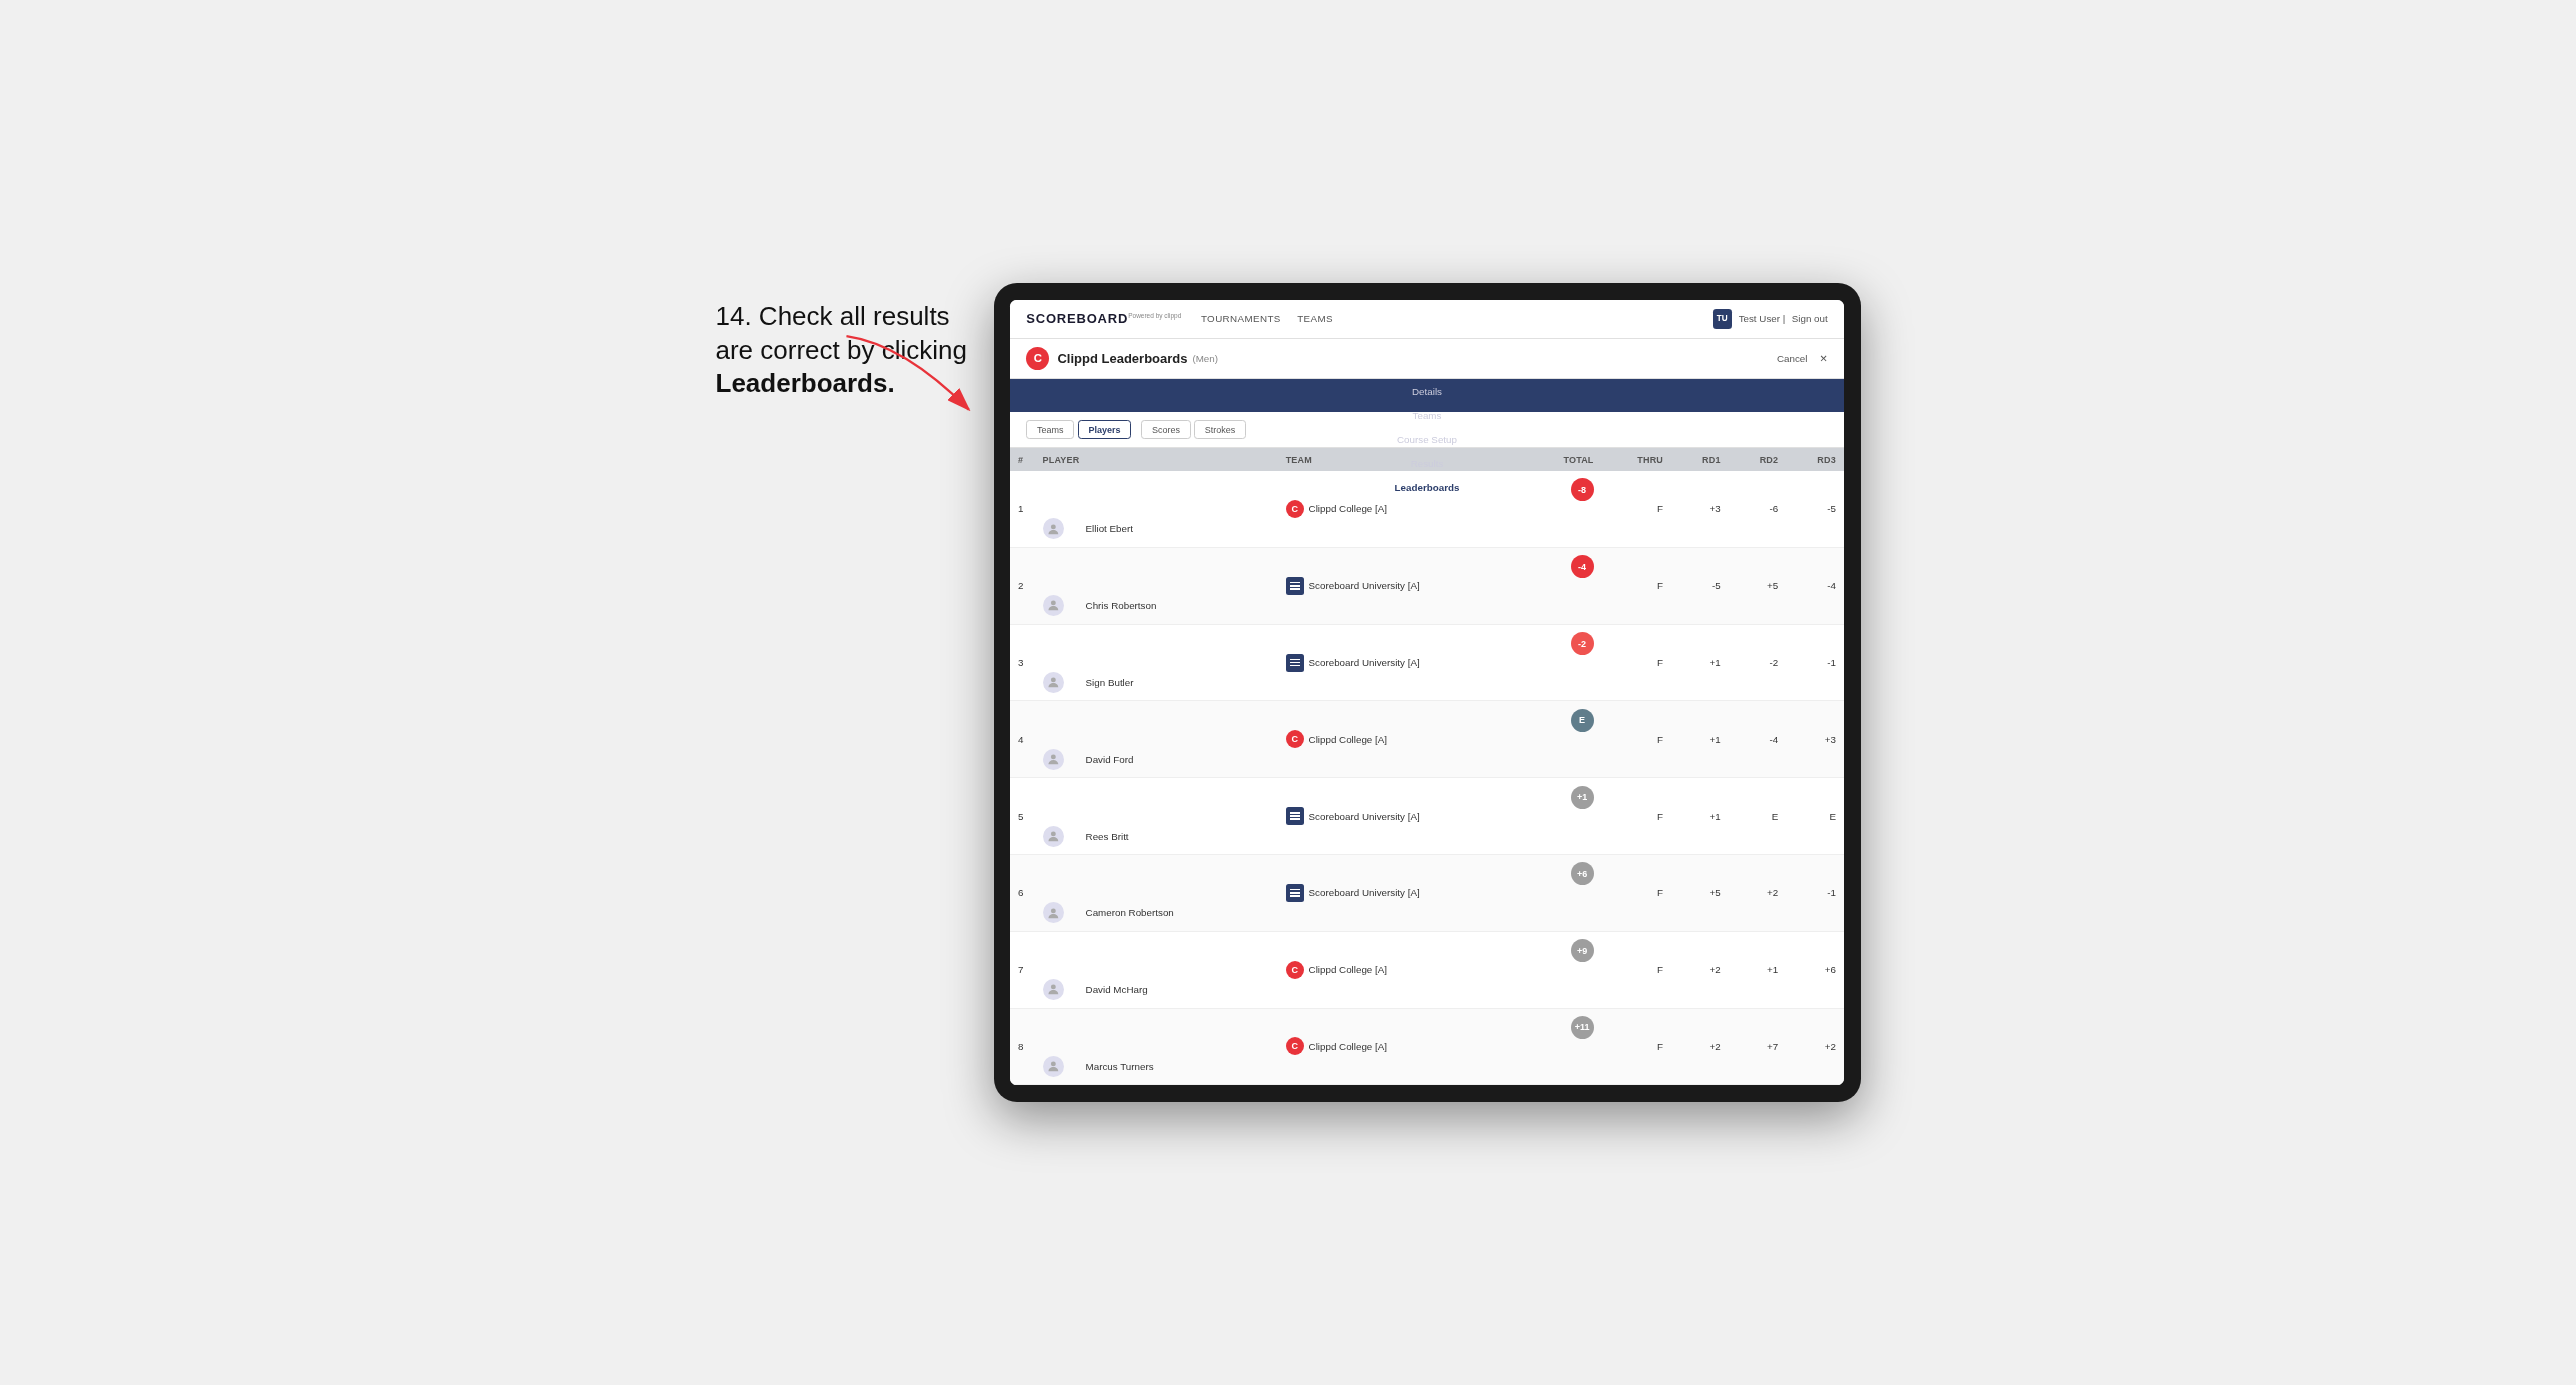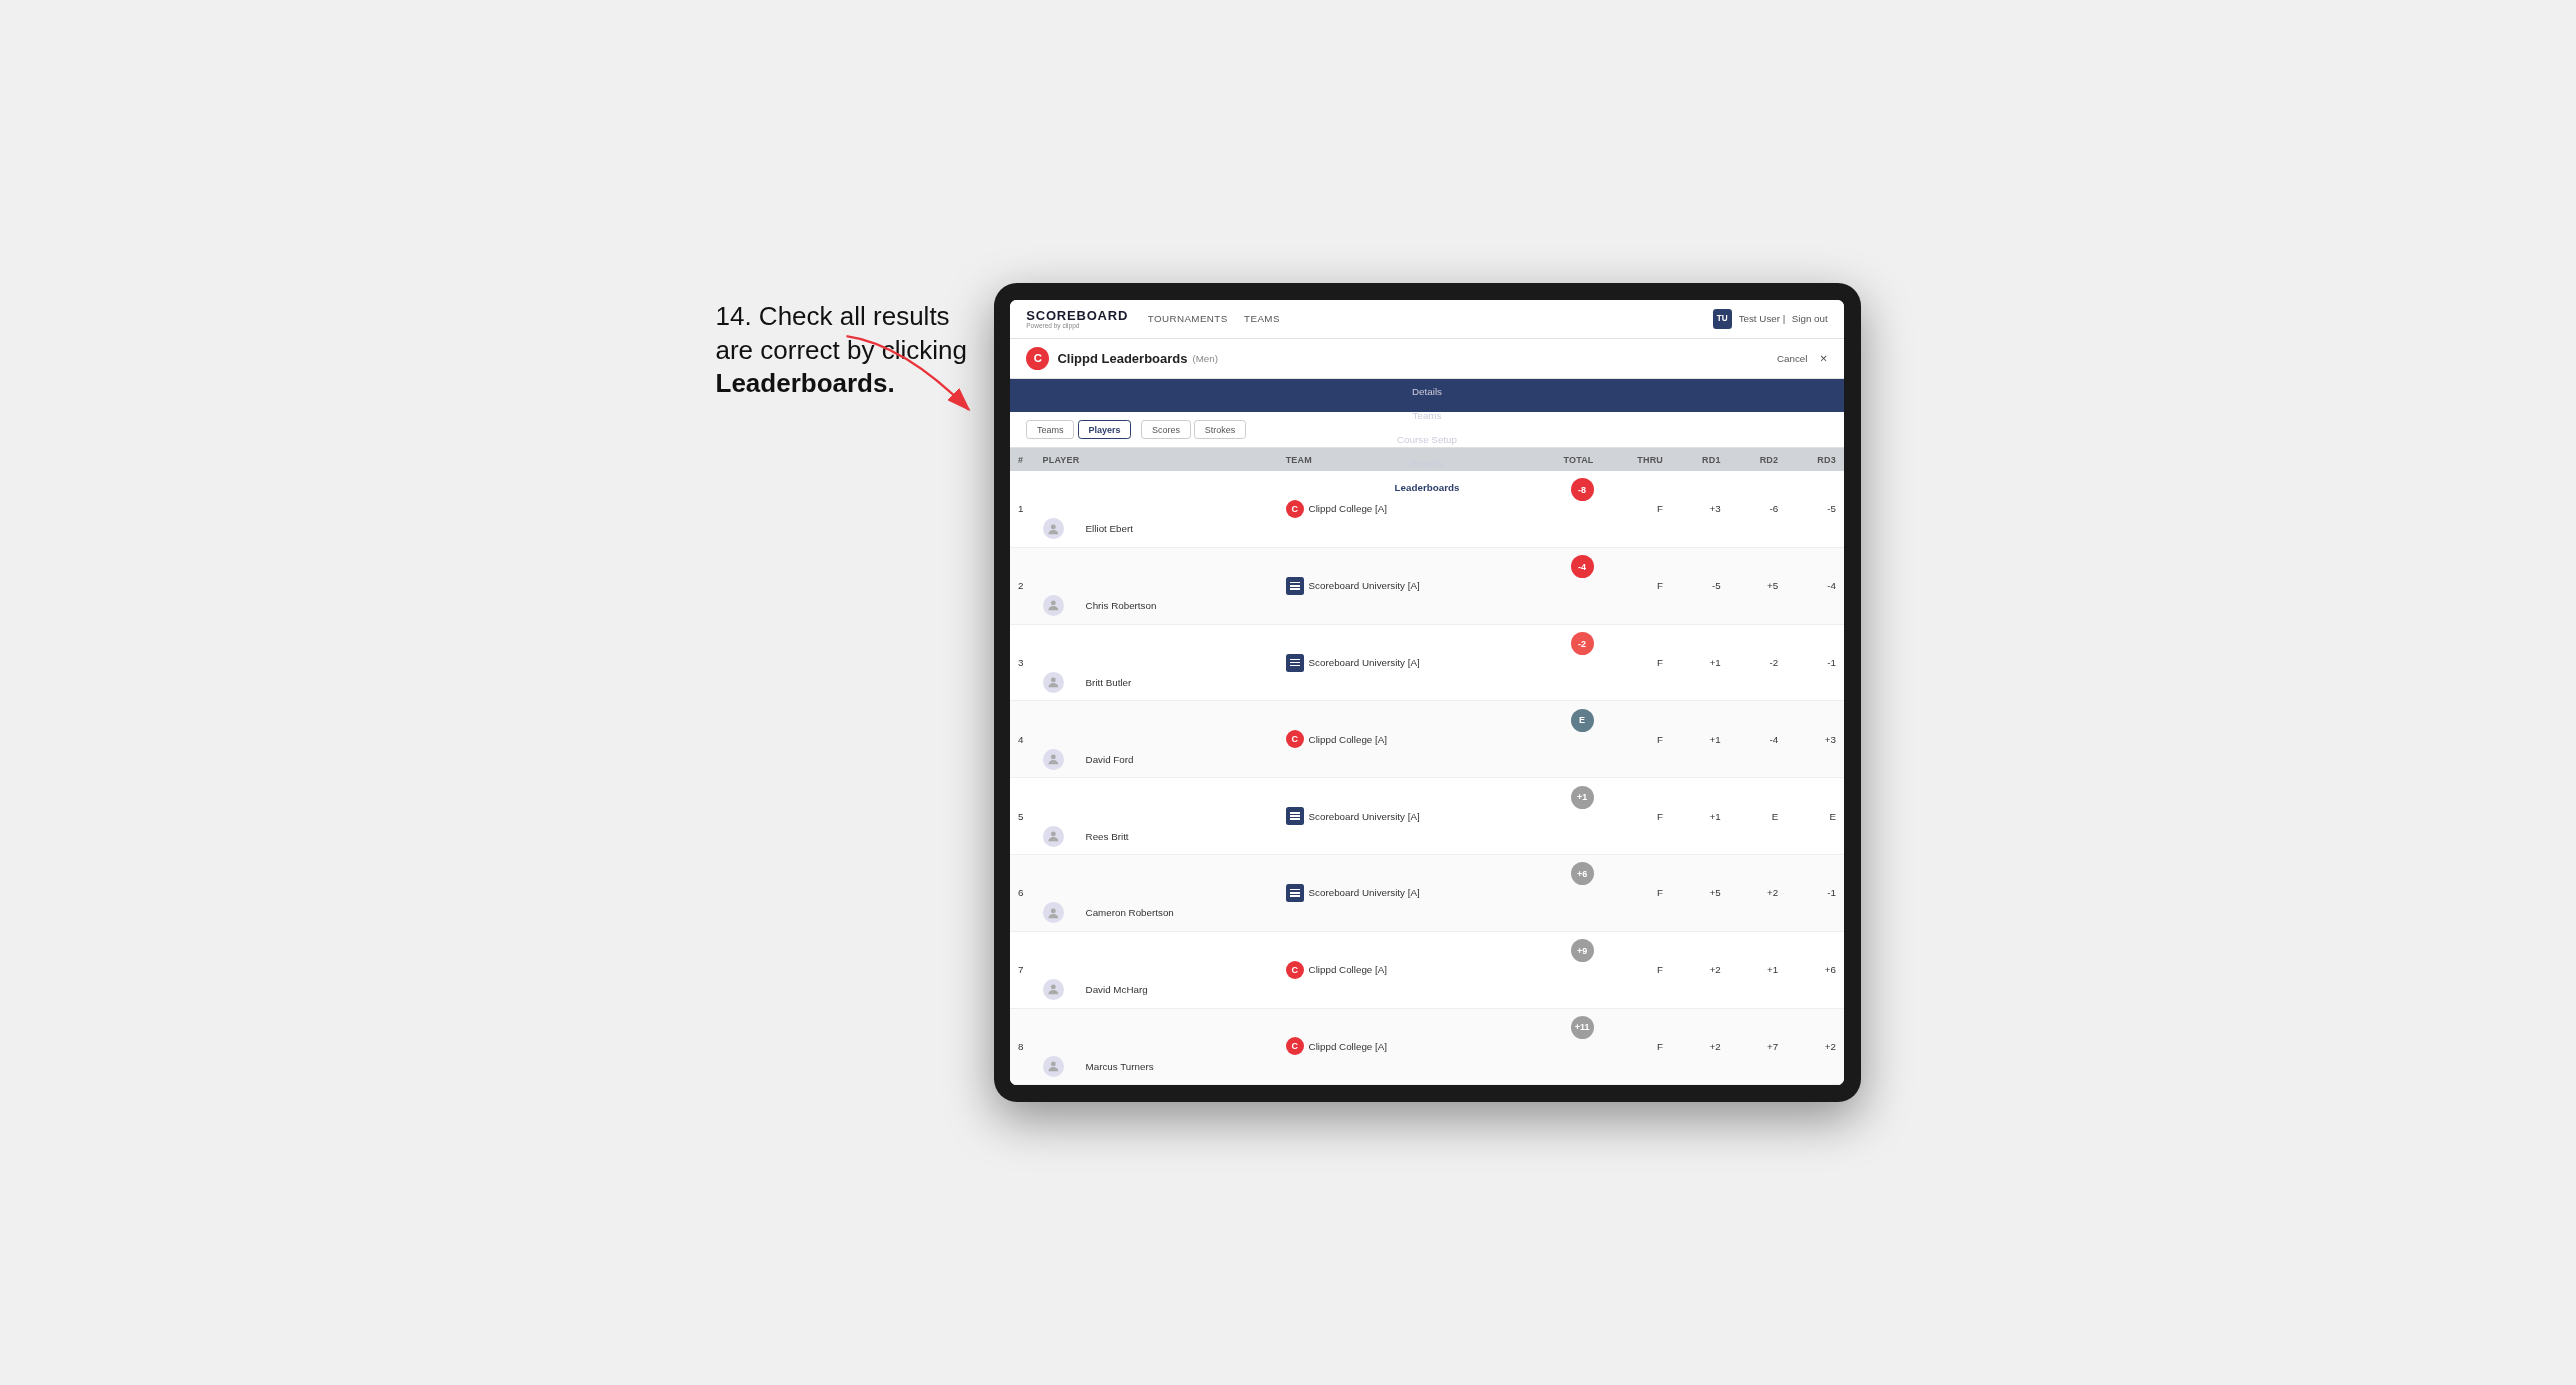--- a/index.html
+++ b/index.html
@@ -47,21 +47,21 @@
       background: #fff;
       border-bottom: 0.8px solid #e0e0e0;
       display: flex;
       align-items: center;
       padding: 6.5px 16.4px;
       height: 39px;
     }
 
     .logo-area {
       display: flex;
-      flex-direction: column;
+      flex-direction: row;
       margin-right: 19.6px;
     }
 
     .logo-text {
       font-size: 13px;
       font-weight: 900;
       letter-spacing: 0.8px;
       color: #1a1a2e;
       line-height: 1;
     }
@@ -505,21 +505,21 @@
             <tr>
               <td class="num-col">3</td>
               <td>
                 <div class="player-cell">
     <div class="player-avatar">
       <svg viewBox="0 0 24 24" fill="#aaa">
                       <circle cx="12" cy="8" r="4"></circle>
                       <path d="M4 20c0-4 3.6-7 8-7s8 3 8 7"></path>
                     </svg>
     </div>
-    <span>Britt Butler</span>
+    <span>Sign Butler</span>
   </div>
               </td>
               <td>
                 <div class="team-cell">
       <div class="team-logo-s">
         <div class="team-logo-s-lines">
           <span></span>
                       <span></span>
                       <span></span>
         </div>

